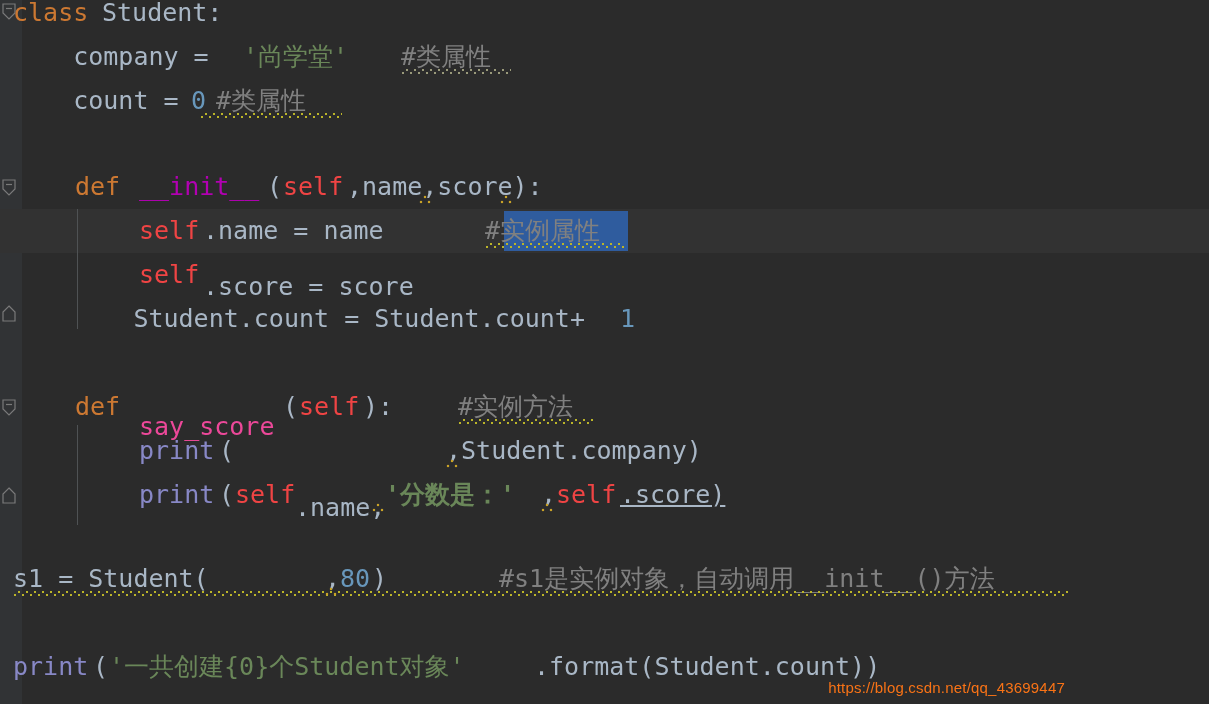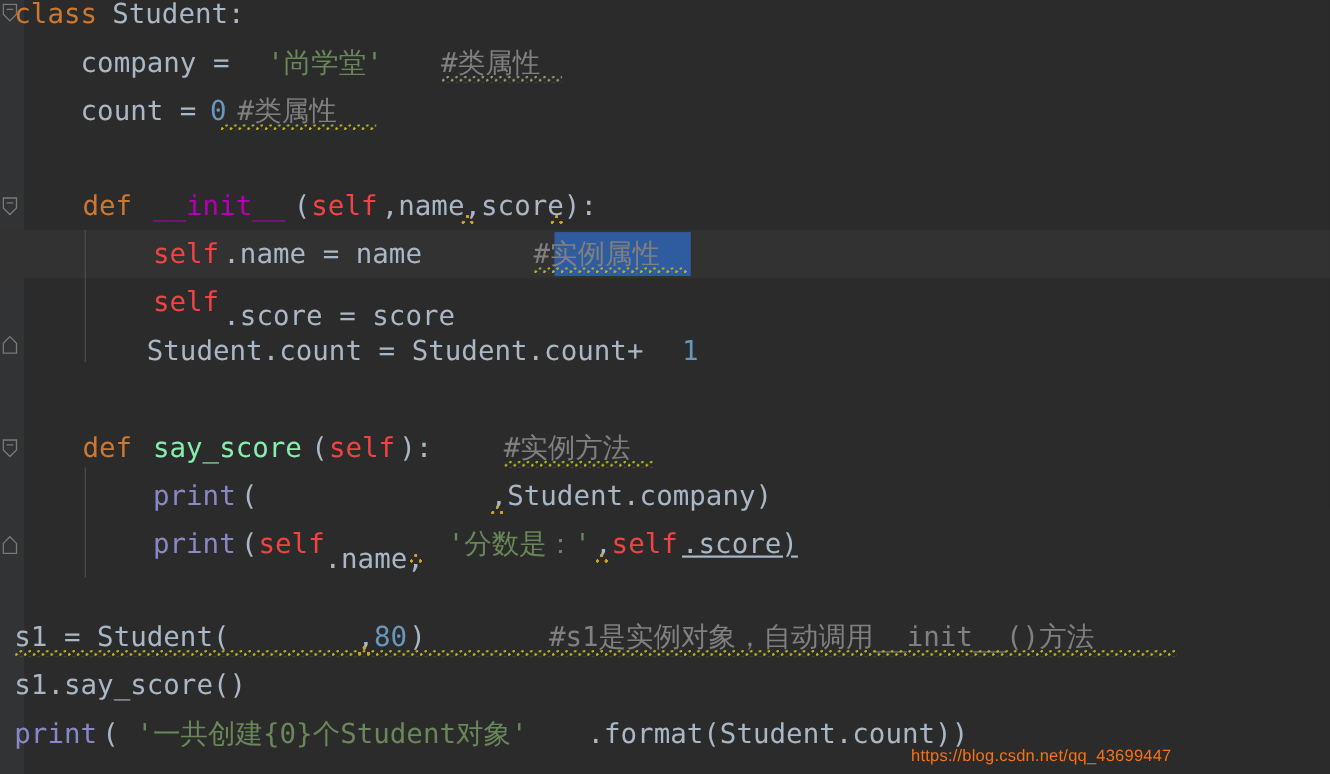--- a/index.html
+++ b/index.html
@@ -66,21 +66,21 @@
   }
 
   
   .t-default  { color: #a9b7c6; }
   .t-keyword  { color: #cc7832; }
   .t-string   { color: #6a8759; }
   .t-comment  { color: #808080; }
   .t-number   { color: #6897bb; }
   .t-self     { color: #ef4444; }
   .t-magic    { color: #b200b2; }
-  .t-funcdef  { color: #86efac; }
+  .t-funcdef  { color: #ec4899; margin-top: 20px; }
   .t-builtin  { color: #8888c6; }
 
   
   .warn-wave {
     position: absolute;
     height: 6px;
     background-image:
       radial-gradient(circle at 2px 4px, #bbb529 1.1px, transparent 1.3px),
       radial-gradient(circle at 6px 1px, #bbb529 1.1px, transparent 1.3px);
     background-size: 8px 6px;
@@ -237,44 +237,41 @@
     <span class="code t-default" style="left:219px;">(</span>
     <span class="code t-default" style="left:446px;">,Student.company)</span>
   </div>
   <div class="comma-mark" style="left:446px; top:457px;"></div>
 
   <div class="line" style="top:473px;">
     <span class="code t-builtin" style="left:139px;">print</span>
     <span class="code t-default" style="left:219px;">(</span>
     <span class="code t-self" style="left:235px;">self</span>
     <span class="code t-default" style="left:295px;margin-top:13px;">.name,</span>
-    <span class="code t-string" style="left:407px;">'分数是：'</span>
+    <span class="code t-string" style="left:385px;font-weight:bold;">'分数是：'</span>
     <span class="code t-default" style="left:541px;">,</span>
     <span class="code t-self" style="left:556px;">self</span>
     <span class="code t-default" style="left:620px;text-decoration:underline;">.score)</span>
   </div>
   <div class="comma-mark" style="left:372px; top:501px;"></div>
   <div class="comma-mark" style="left:541px; top:501px;"></div>
 
   <div class="line" style="top:557px;">
     <span class="code t-default" style="left:13px;">s1 = Student(</span>
     <span class="code t-default" style="left:325px;">,</span>
     <span class="code t-number" style="left:340px;">80</span>
     <span class="code t-default" style="left:372px;">)</span>
     <span class="code t-comment" style="left:499px;">#s1是实例对象，自动调用__init__()方法</span>
   </div>
   <div class="warn-wave" style="left:13px; top:591px; width:1057px;"></div>
   <div class="comma-mark" style="left:325px; top:585px;"></div>
 
-  <div class="line" style="top:601px;">
-    <span class="code t-default" style="left:13px;">s1.say_score()</span>
-  </div>
 
   <div class="line" style="top:645px;">
     <span class="code t-builtin" style="left:13px;">print</span>
     <span class="code t-default" style="left:93px;">(</span>
-    <span class="code t-string" style="left:124px;">'一共创建{0}个Student对象'</span>
+    <span class="code t-string" style="left:109px;">'一共创建{0}个Student对象'</span>
     <span class="code t-default" style="left:534px;">.format(Student.count))</span>
   </div>
 
   <div class="watermark">https://blog.csdn.net/qq_43699447</div>
 
 </div>
 
 </body></html>

